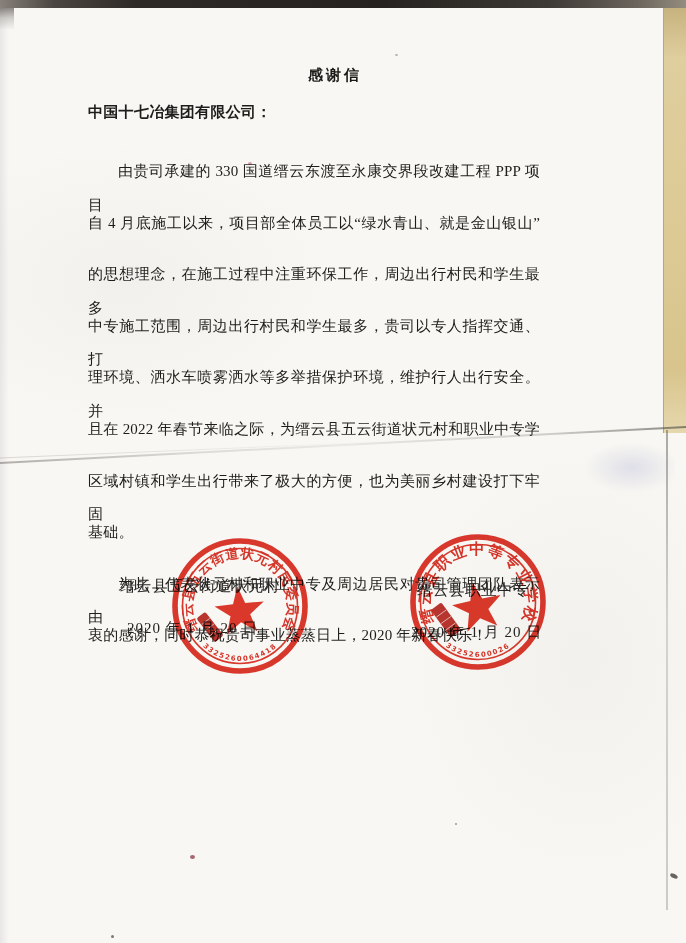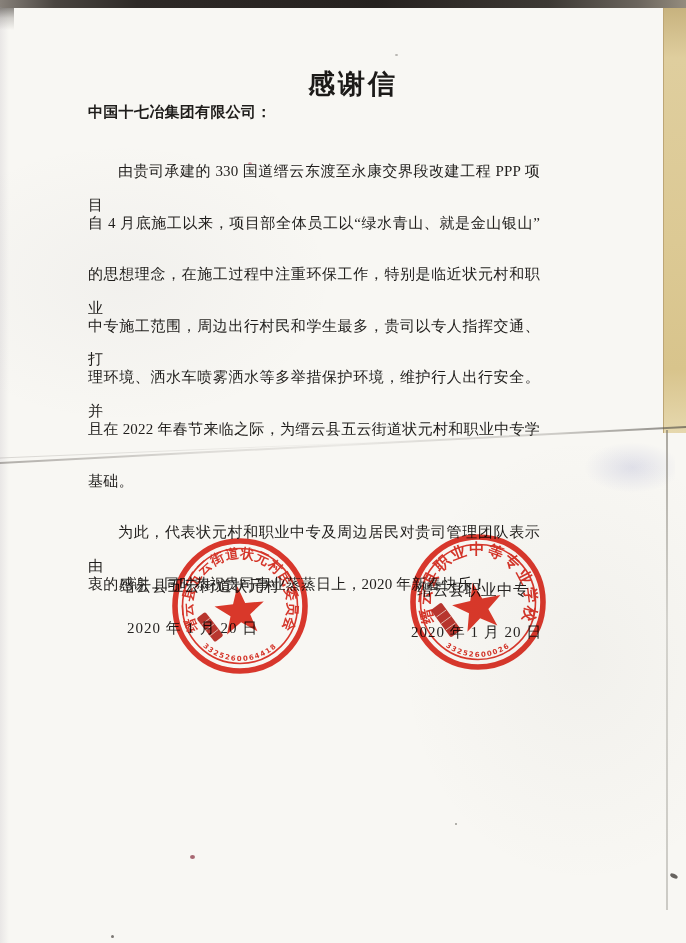--- a/index.html
+++ b/index.html
@@ -56,21 +56,21 @@
   .speck{position:absolute;border-radius:50%;z-index:2;}
   .speck.s1{left:248px;top:162px;width:4px;height:3px;background:rgba(190,90,110,.55);}
   .speck.s2{left:190px;top:855px;width:5px;height:4px;background:rgba(140,55,70,.75);}
   .speck.s3{left:111px;top:935px;width:3px;height:3px;background:rgba(70,66,60,.7);}
   .speck.s4{left:455px;top:823px;width:2px;height:2px;background:rgba(90,86,80,.6);}
   .speck.s5{left:670px;top:874px;width:8px;height:4px;background:rgba(55,50,45,.75);border-radius:40% 60% 50% 50%;transform:rotate(25deg);}
   .speck.s6{left:395px;top:54px;width:3px;height:2px;background:rgba(120,116,108,.5);}
   
   .title{
     position:absolute;left:308px;top:66px;margin:0;z-index:2;
-    font-size:27px;font-weight:bold;letter-spacing:3px;color:#1c1a18;
+    font-size:15px;font-weight:bold;letter-spacing:3px;color:#1c1a18;
   }
   .salutation{
     position:absolute;left:88px;top:95px;height:34px;line-height:34px;z-index:2;
     font-size:15px;color:#1f1d1b;letter-spacing:.3px;font-weight:bold;
   }
   .bodytext{
     position:absolute;left:88px;top:137px;width:452px;z-index:2;
     font-size:15px;color:#1f1d1b;
   }
   .line{
@@ -125,24 +125,25 @@
   <div class="speck s4"></div>
   <div class="speck s5"></div>
   <div class="speck s6"></div>
 
   <h1 class="title">感谢信</h1>
   <div class="salutation">中国十七冶集团有限公司：</div>
 
   <div class="bodytext">
     <div class="line j indent">由贵司承建的 330 国道缙云东渡至永康交界段改建工程 PPP 项目</div>
     <div class="line j">自 4 月底施工以来，项目部全体员工以“绿水青山、就是金山银山”</div>
-    <div class="line j">的思想理念，在施工过程中注重环保工作，特别是临近状元村和职业</div>
+    <div class="line j">的思想理念，在施工过程中注重环保工作，周边出行村民和学生最多</div>
     <div class="line j">中专施工范围，周边出行村民和学生最多，贵司以专人指挥交通、打</div>
     <div class="line j">理环境、洒水车喷雾洒水等多举措保护环境，维护行人出行安全。并</div>
     <div class="line j">且在 2022 年春节来临之际，为缙云县五云街道状元村和职业中专学</div>
+    <div class="line j">区域村镇和学生出行带来了极大的方便，也为美丽乡村建设打下牢固</div>
     <div class="line">基础。</div>
     <div class="line j indent p2">为此，代表状元村和职业中专及周边居民对贵司管理团队表示由</div>
     <div class="line">衷的感谢，同时恭祝贵司事业蒸蒸日上，2020 年新春快乐！</div>
   </div>
 
   <div class="sig sig-left">
     <div class="org">缙云县五云街道状元村</div>
     <div class="date">2020 年 1 月 20 日</div>
   </div>
   <div class="sig sig-right">

